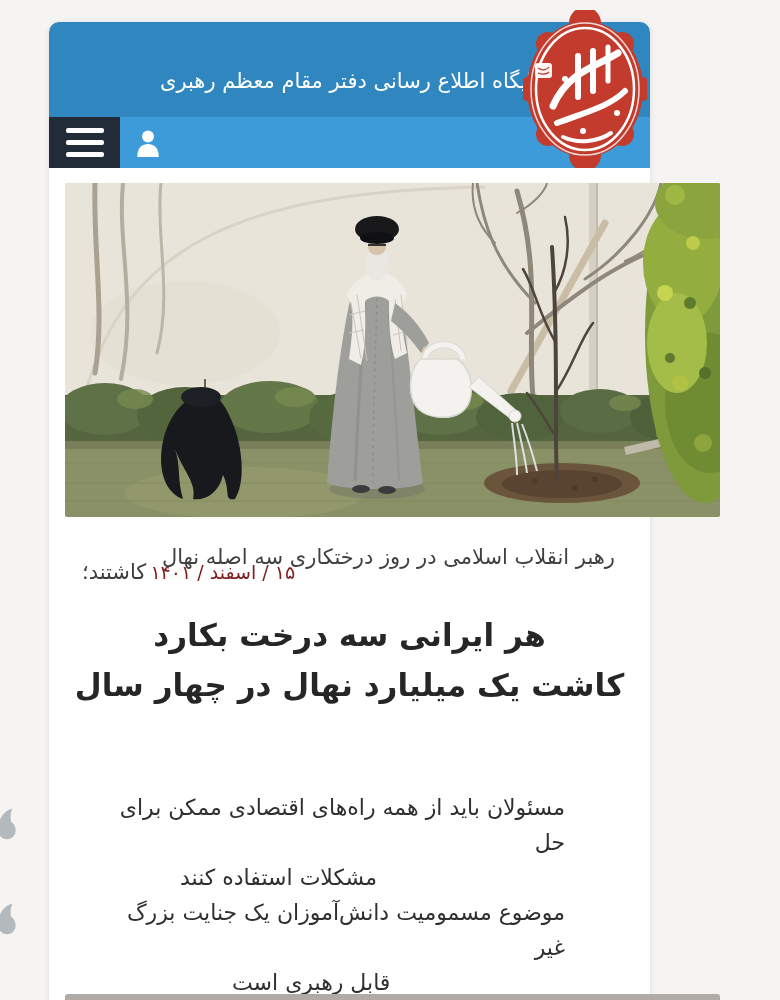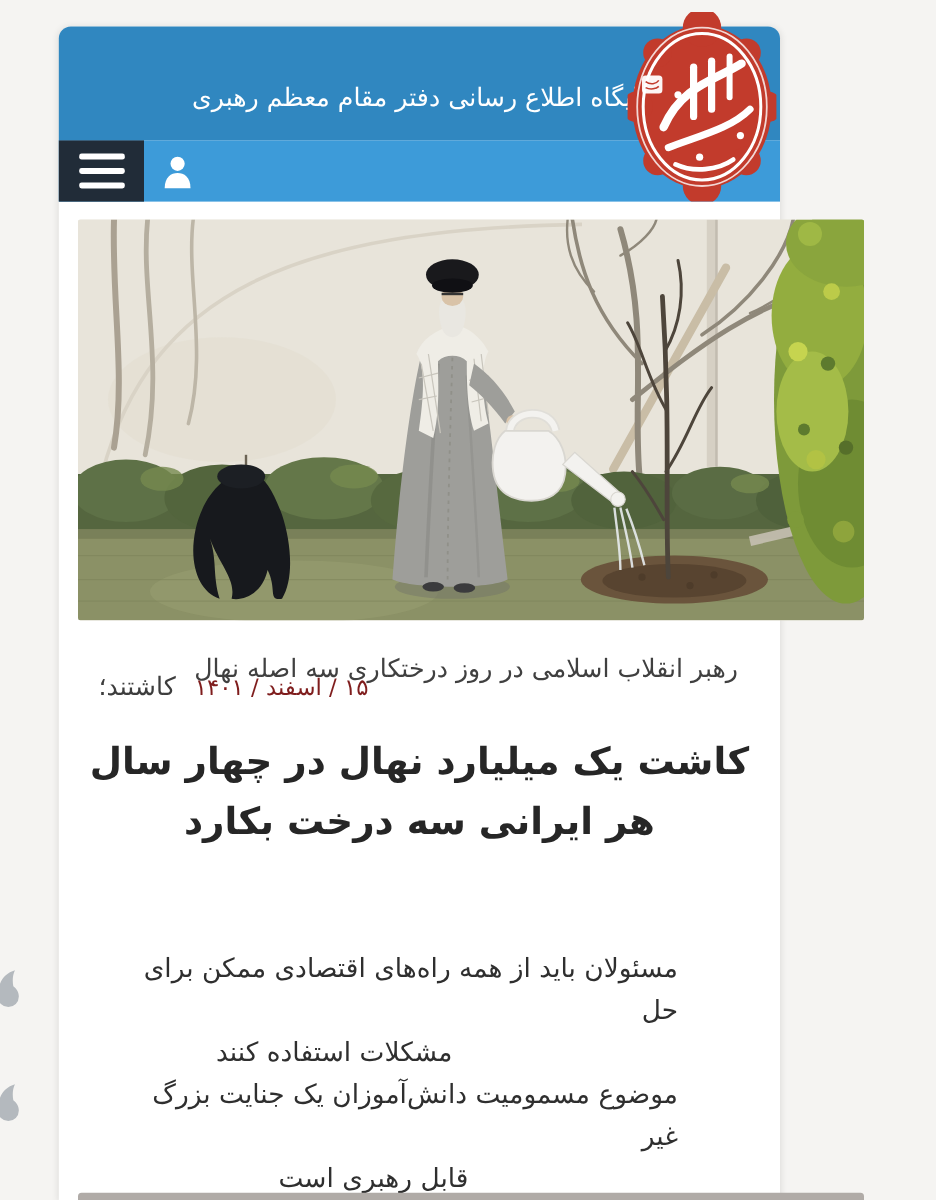--- a/index.html
+++ b/index.html
@@ -47,21 +47,21 @@
     overflow:hidden;border-radius:2px;background:#e8e4da;
   }
   
   .kicker-line1{
     position:absolute;right:35px;top:520px;left:35px;
     direction:rtl;text-align:right;
     font-size:21px;color:#404040;line-height:30px;
   }
   .kicker-row{
     position:absolute;left:33px;top:538px;
-    display:flex;align-items:baseline;gap:16px;
+    display:flex;align-items:baseline;gap:4px;
   }
   .kicker-line2{direction:rtl;font-size:21px;color:#3d3d3d;}
   .date{direction:rtl;font-size:19px;color:#7f1d1d;}
   
   .headline{
     position:absolute;left:20px;right:20px;top:588px;
     direction:rtl;text-align:center;
     font-size:31px;font-weight:bold;color:#262626;line-height:50px;
   }
   
@@ -268,22 +268,22 @@
     </svg>
   </div>
 
   <div class="kicker-line1">رهبر انقلاب اسلامی در روز درختکاری سه اصله نهال</div>
   <div class="kicker-row">
     <span class="kicker-line2">کاشتند؛</span>
     <span class="date">۱۵ / اسفند / ۱۴۰۱</span>
   </div>
 
   <div class="headline">
+    <div>هر ایرانی سه درخت بکارد</div>
     <div>کاشت یک میلیارد نهال در چهار سال</div>
-    <div>هر ایرانی سه درخت بکارد</div>
   </div>
 
   <svg class="quote-icon q1" viewBox="0 0 50 40">
     <g fill="#b4b9be">
       <path d="M20 2 C10 5 4.5 13 4.5 26 A9.5 9.5 0 0 0 23.5 26 C23.5 22 21.5 18.5 18.5 16.5 C17.5 11 18 6 20 2 Z"></path>
       <path transform="translate(24,0)" d="M20 2 C10 5 4.5 13 4.5 26 A9.5 9.5 0 0 0 23.5 26 C23.5 22 21.5 18.5 18.5 16.5 C17.5 11 18 6 20 2 Z"></path>
     </g>
   </svg>
   <div class="quote q1">
     <div class="l1">مسئولان باید از همه راه‌های اقتصادی ممکن برای حل</div>

